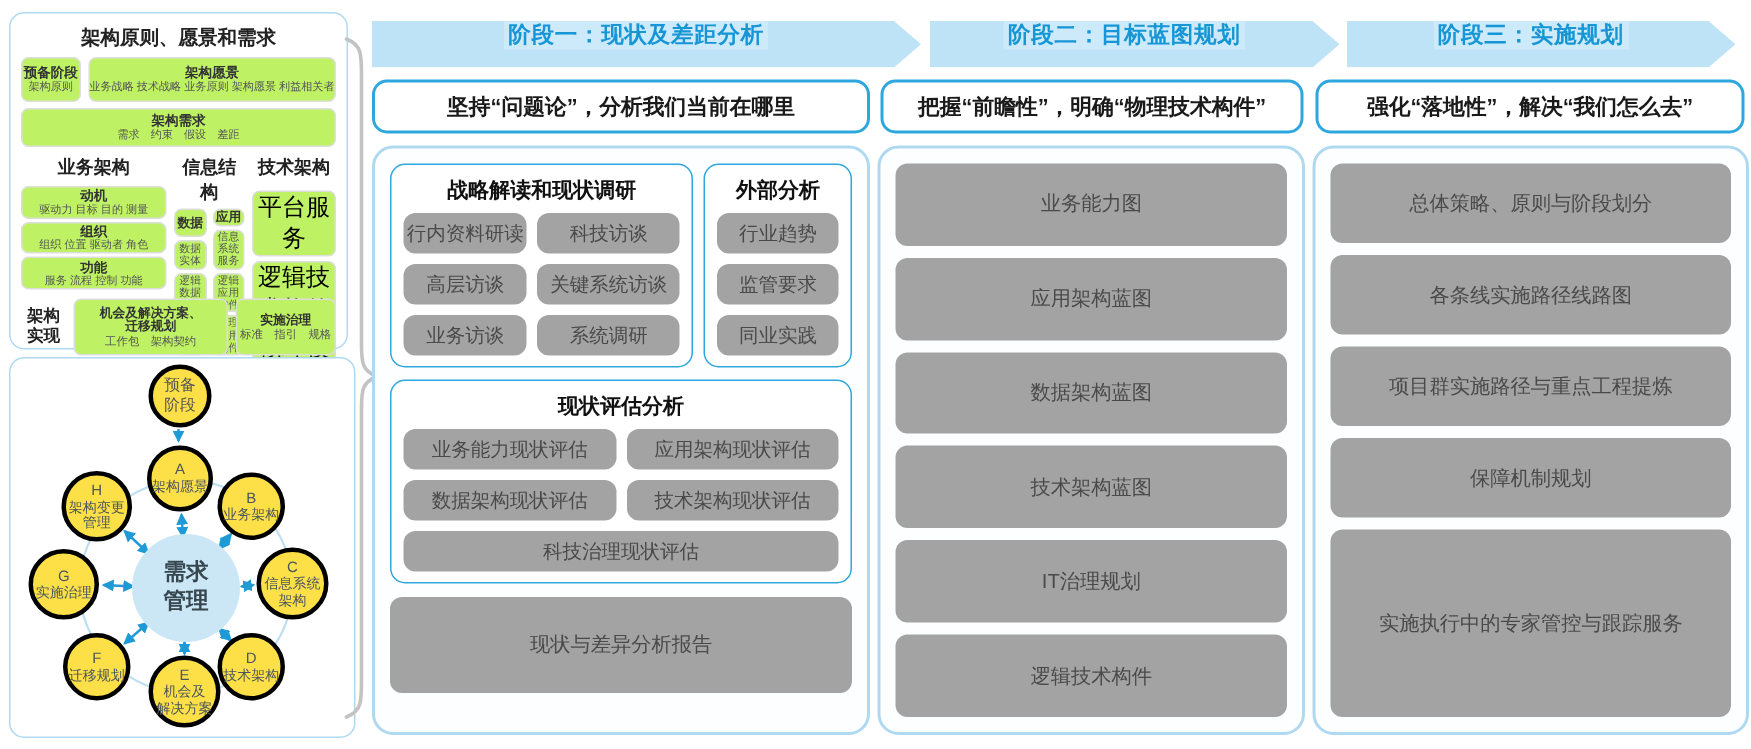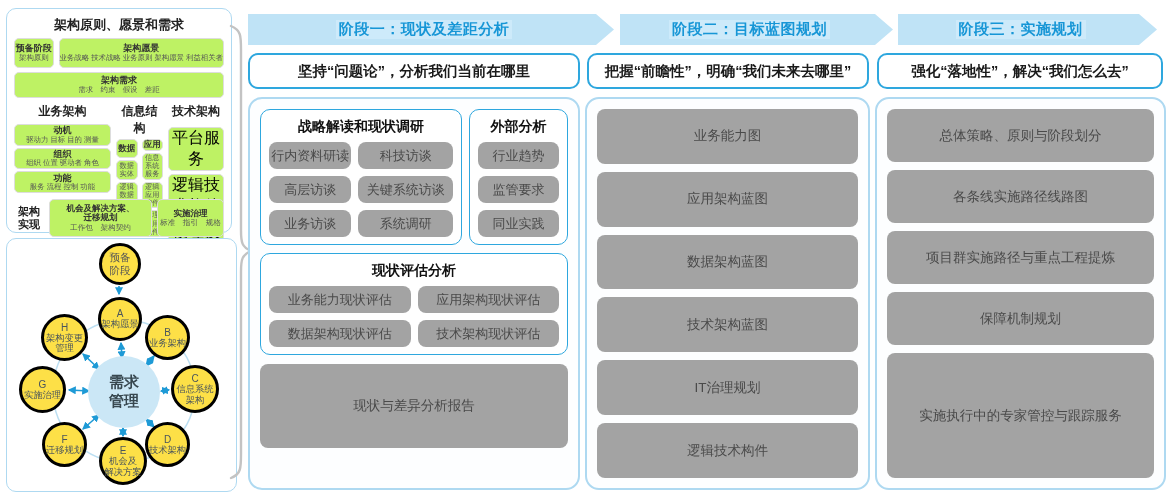--- a/index.html
+++ b/index.html
@@ -61,21 +61,21 @@
   .c-e { left:92px;  top:198px; width:48px; height:48px; }
   .c-f { left:35px;  top:183px; width:45px; height:45px; }
   .c-g { left:12px;  top:127px; width:47px; height:47px; }
   .c-h { left:34px;  top:75px;  width:47px; height:47px; }
 
   
   .brace { position:absolute; left:228px; top:24px; }
 
   
   .band { position:absolute; top:14px; height:31px; background:#bfe3f6;
-    display:flex; align-items:center; justify-content:center;
+    display:flex; align-items:flex-start; justify-content:center;
     clip-path:polygon(0 0, calc(100% - 18px) 0, 100% 50%, calc(100% - 18px) 100%, 0 100%); }
   .band span { font-size:15px; font-weight:bold; color:#1796d6; background:#cdeafa;
     padding:0 3px; margin-right:14px; letter-spacing:0.5px; }
   .band1 { left:248px; width:366px; }
   .band2 { left:620px; width:273px; }
   .band3 { left:898px; width:259px; }
 
   .sub-box { position:absolute; top:53px; height:36px; background:#fff;
     border:2px solid #2ea7de; border-radius:10px;
     display:flex; align-items:center; justify-content:center;
@@ -102,21 +102,21 @@
   .strategy { flex:2.28; }
   .external { flex:1; }
   .grid2 { display:grid; grid-template-columns:1fr 1.15fr; gap:7px; }
   .grid2 .item { height:27px; }
   .vlist { display:flex; flex-direction:column; gap:7px; }
   .vlist .item { height:27px; }
   .assessment { margin-top:8px; }
   .agrid { display:grid; grid-template-columns:1fr 1fr; gap:7px; }
   .agrid .item { height:27px; }
   .agrid .span2 { grid-column:1 / span 2; }
-  .report { margin-top:9px; height:84px; font-size:13.5px; }
+  .report { margin-top:9px; height:64px; font-size:13.5px; }
 </style>
 </head>
 <body>
 
 <div class="stage">
 
   <div class="arch-panel">
     <div class="ap-title">架构原则、愿景和需求</div>
     <div class="ap-row1">
       <div class="sbox ap-prep">
@@ -278,21 +278,21 @@
     <span>阶段一：现状及差距分析</span>
   </div>
   <div class="band band2">
     <span>阶段二：目标蓝图规划</span>
   </div>
   <div class="band band3">
     <span>阶段三：实施规划</span>
   </div>
 
   <div class="sub-box sub1">坚持“问题论”，分析我们当前在哪里</div>
-  <div class="sub-box sub2">把握“前瞻性”，明确“我们未来去哪里”</div>
+  <div class="sub-box sub2">把握“前瞻性”，明确“物理技术构件”</div>
   <div class="sub-box sub3">强化“落地性”，解决“我们怎么去”</div>
 
   <div class="panel panel1">
     <div class="p1-top">
       <div class="bluebox strategy">
         <h3>战略解读和现状调研</h3>
         <div class="grid2">
           <div class="item">行内资料研读</div>
           <div class="item">科技访谈</div>
           <div class="item">高层访谈</div>
@@ -310,20 +310,21 @@
         </div>
       </div>
     </div>
     <div class="bluebox assessment">
       <h3>现状评估分析</h3>
       <div class="agrid">
         <div class="item">业务能力现状评估</div>
         <div class="item">应用架构现状评估</div>
         <div class="item">数据架构现状评估</div>
         <div class="item">技术架构现状评估</div>
+        <div class="item span2">科技治理现状评估</div>
       </div>
     </div>
     <div class="item report">现状与差异分析报告</div>
   </div>
 
   <div class="panel panel2">
     <div class="item">业务能力图</div>
     <div class="item">应用架构蓝图</div>
     <div class="item">数据架构蓝图</div>
     <div class="item">技术架构蓝图</div>

